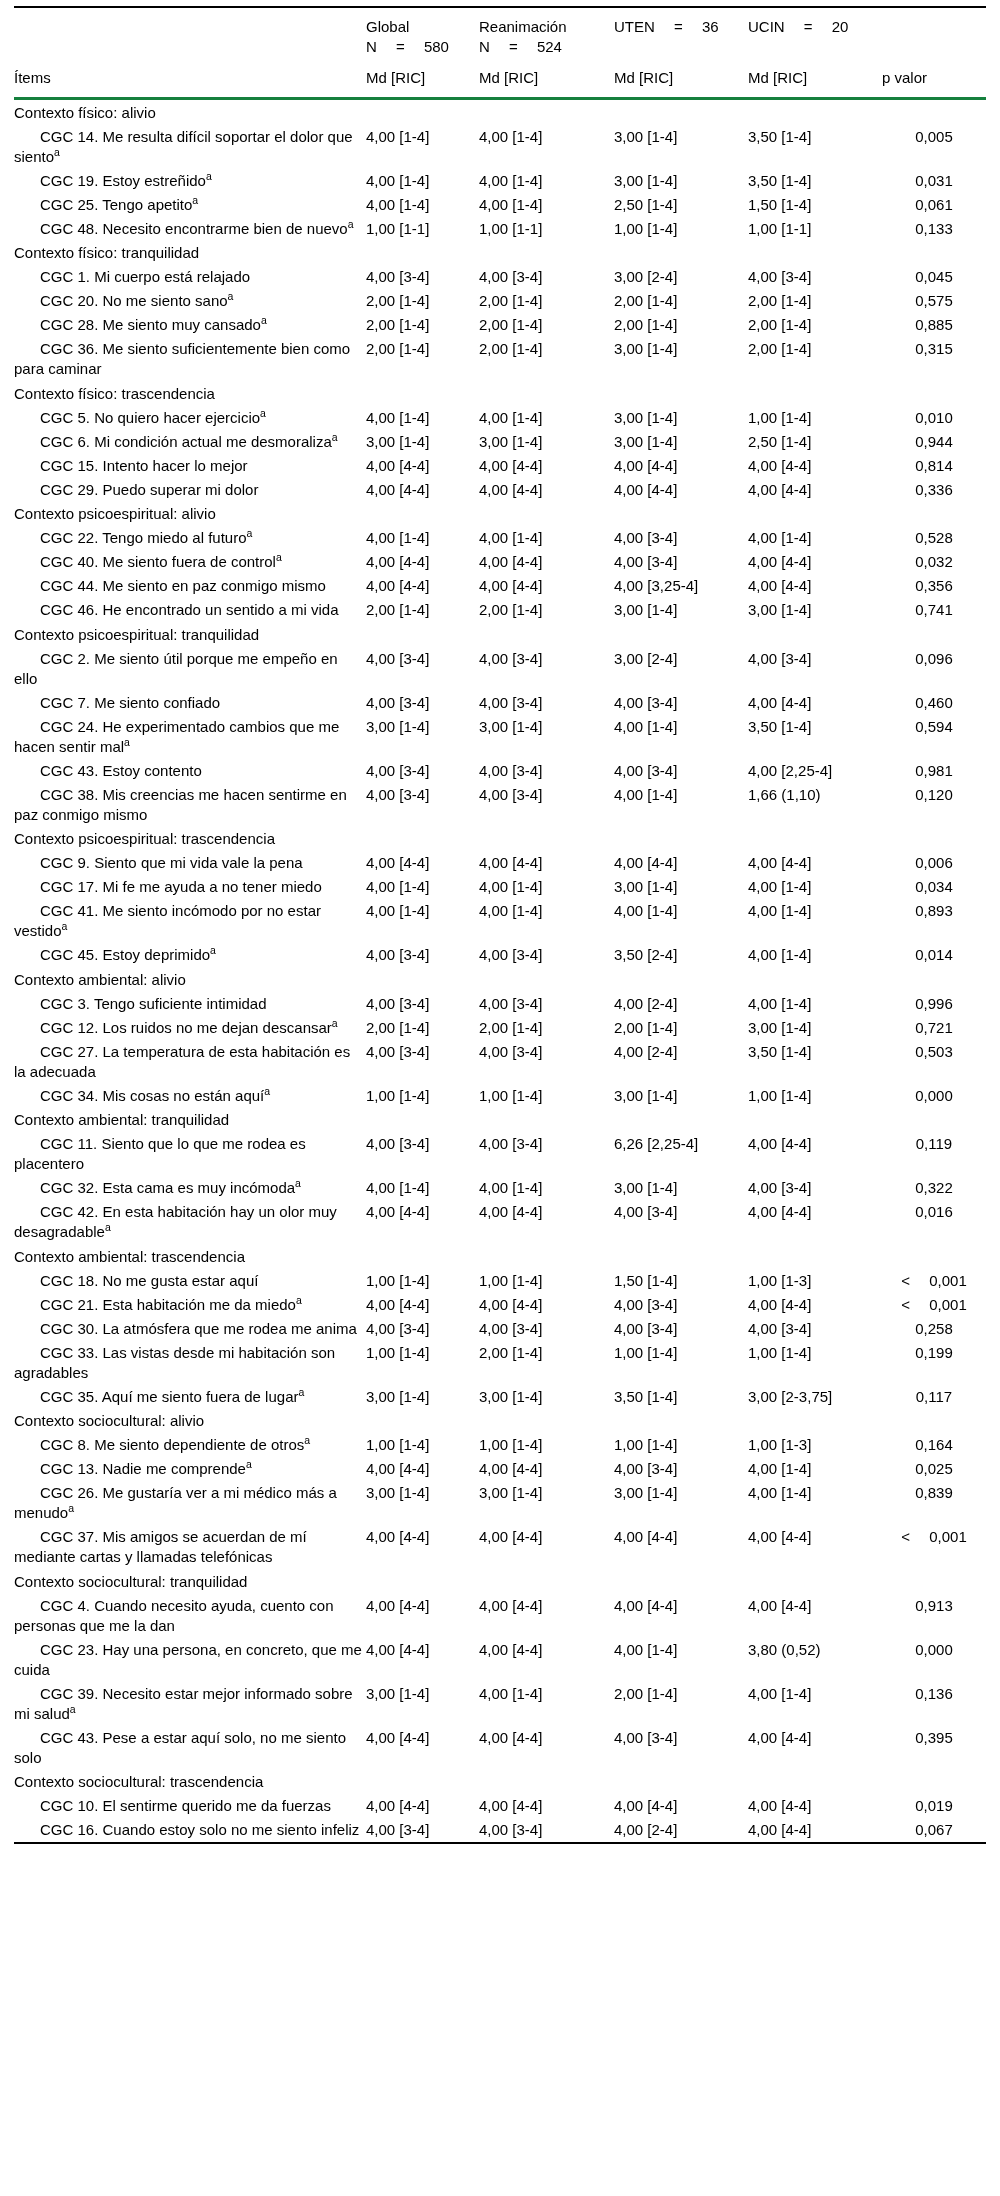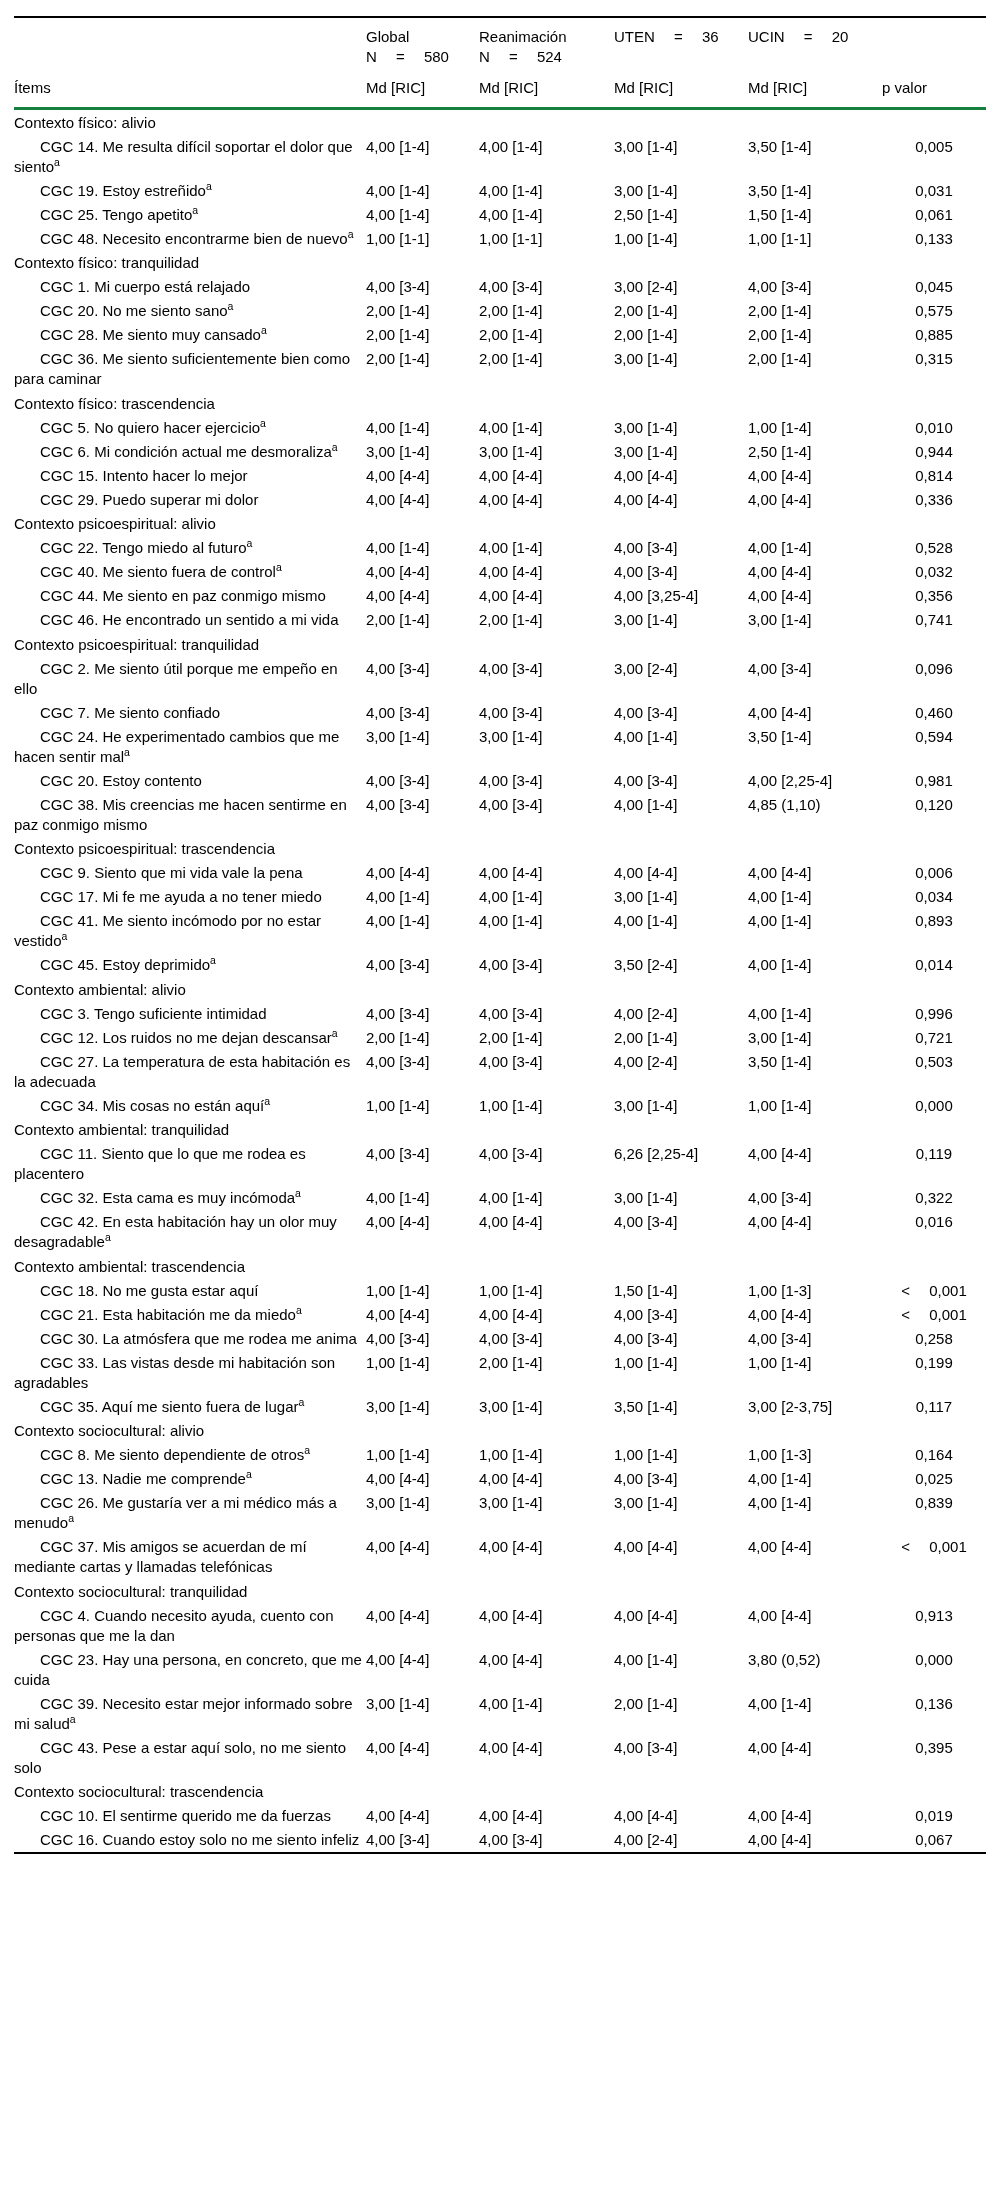--- a/index.html
+++ b/index.html
@@ -10,21 +10,21 @@
   body {
     width: 1000px;
     height: 2196px;
     font-family: "Liberation Sans", "DejaVu Sans", sans-serif;
     font-size: 15px;
     color: #000000;
     -webkit-font-smoothing: antialiased;
   }
   .page {
     width: 860px;
-    padding-top: 16px;
+    padding-top: 6px;
     box-sizing: border-box;
     border-radius: 28px;
   }
   table.cgc {
     margin-left: 14px;
     width: 972px;
     table-layout: fixed;
     border-collapse: collapse;
     border-top: 2px solid #000;
     border-bottom: 2px solid #000;
@@ -288,33 +288,33 @@
         </tr>
         <tr>
           <td class="item-cell">CGC 24. He experimentado cambios que me hacen sentir mal<sup>a</sup></td>
           <td class="val-cell">3,00 [1-4]</td>
           <td class="val-cell">3,00 [1-4]</td>
           <td class="val-cell">4,00 [1-4]</td>
           <td class="val-cell"><span class="wrapbox">3,50 [1-4]</span></td>
           <td class="p-cell">0,594</td>
         </tr>
         <tr>
-          <td class="item-cell">CGC 20. Estoy contento</td>
+          <td class="item-cell">CGC 43. Estoy contento</td>
           <td class="val-cell">4,00 [3-4]</td>
           <td class="val-cell">4,00 [3-4]</td>
           <td class="val-cell">4,00 [3-4]</td>
           <td class="val-cell"><span class="wrapbox">4,00 [2,25-4]</span></td>
           <td class="p-cell">0,981</td>
         </tr>
         <tr>
           <td class="item-cell">CGC 38. Mis creencias me hacen sentirme en paz conmigo mismo</td>
           <td class="val-cell">4,00 [3-4]</td>
           <td class="val-cell">4,00 [3-4]</td>
           <td class="val-cell">4,00 [1-4]</td>
-          <td class="val-cell"><span class="wrapbox">4,85 (1,10)</span></td>
+          <td class="val-cell"><span class="wrapbox">1,66 (1,10)</span></td>
           <td class="p-cell">0,120</td>
         </tr>
         <tr>
           <td colspan="6" class="section-title">Contexto psicoespiritual: trascendencia</td>
         </tr>
         <tr>
           <td class="item-cell">CGC 9. Siento que mi vida vale la pena</td>
           <td class="val-cell">4,00 [4-4]</td>
           <td class="val-cell">4,00 [4-4]</td>
           <td class="val-cell">4,00 [4-4]</td>

